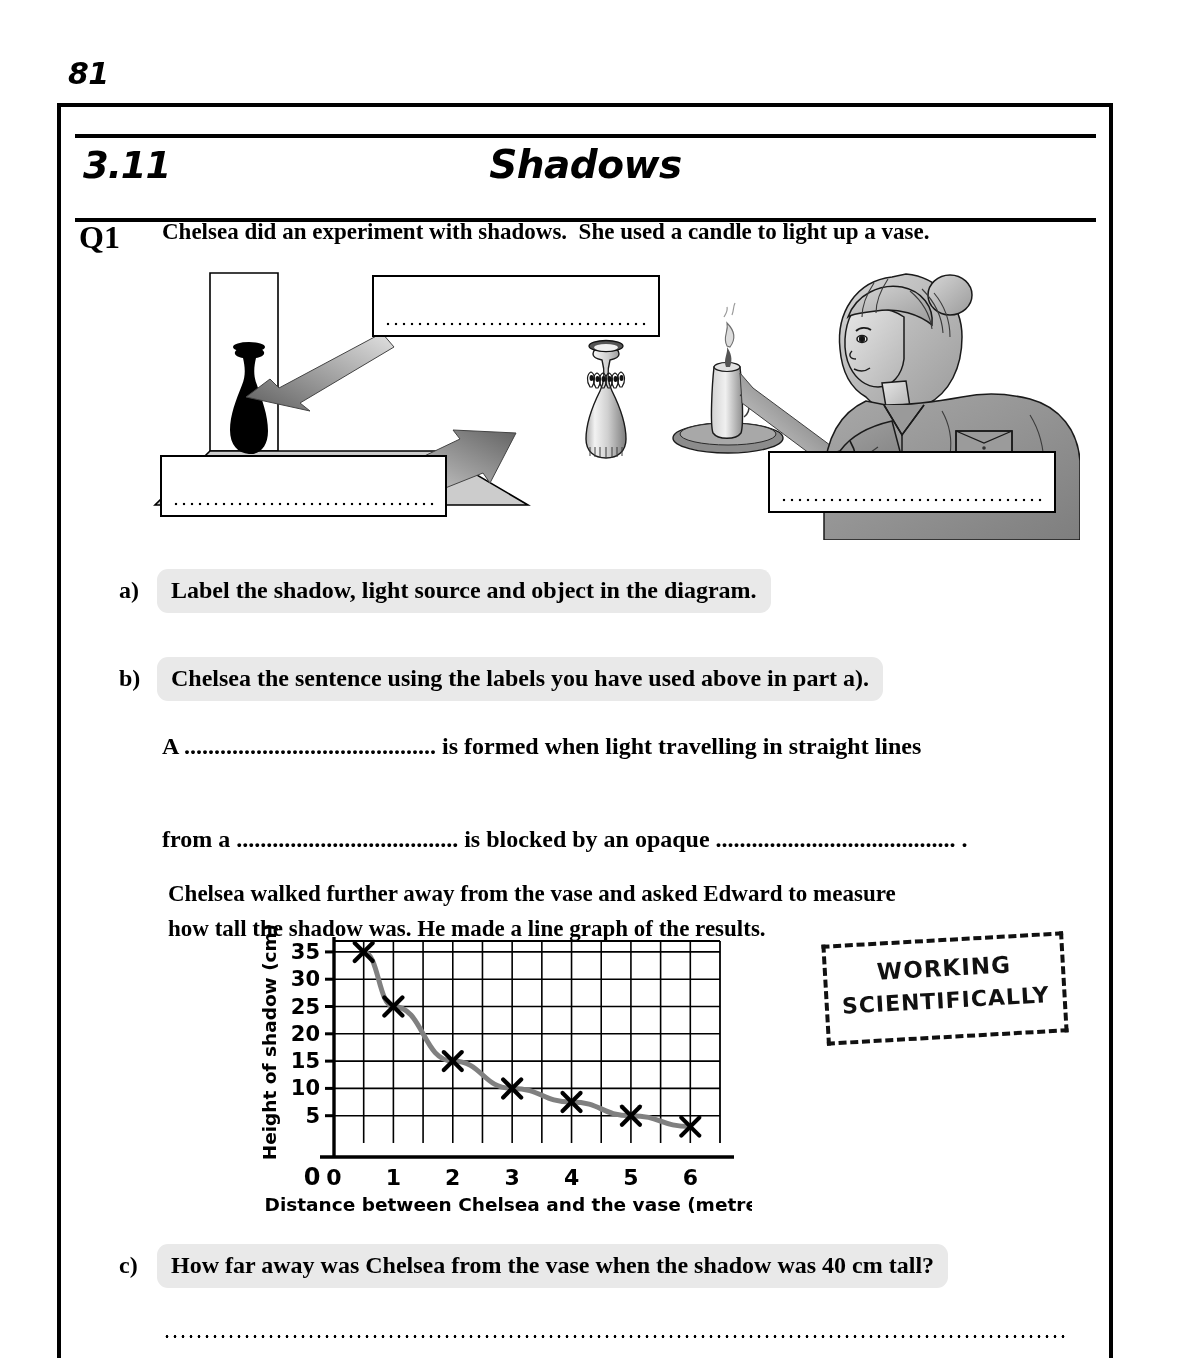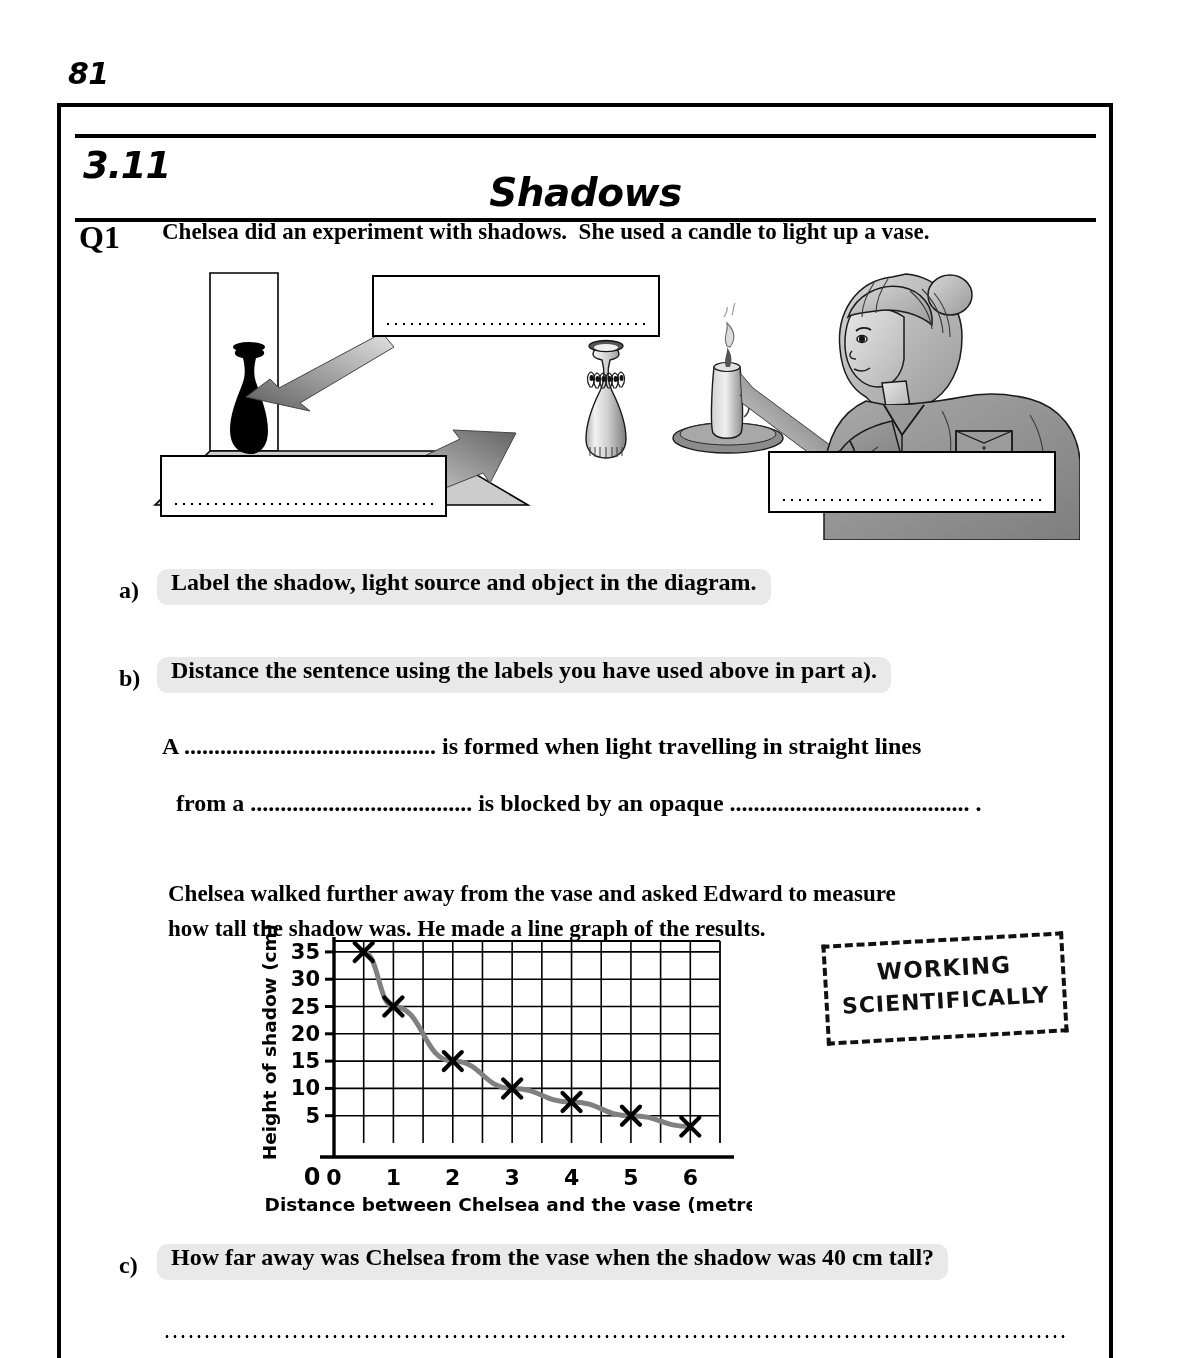--- a/index.html
+++ b/index.html
@@ -76,21 +76,20 @@
     position: absolute;
     left: 0;
     right: 0;
     top: 8px;
     text-align: center;
     font-family: "DejaVu Sans", sans-serif;
     font-style: italic;
     font-weight: bold;
     font-size: 39px;
     letter-spacing: -0.5px;
-    margin-top: 28px;
   }
 
   
   #q1-label {
     position: absolute;
     left: 79px;
     top: 219px;
     font-family: "Liberation Serif", serif;
     font-weight: bold;
     font-size: 32px;
@@ -147,38 +146,38 @@
     position: absolute;
     left: 0;
     top: 0;
   }
   .prompt-chip {
     position: absolute;
     left: 38px;
     top: -8px;
     background: #e9e9e9;
     border-radius: 11px;
-    padding: 0 14px 9px 14px;
+    padding: 8px 14px 9px 14px;
     white-space: pre;
   }
   #prompt-a { left: 119px; top: 577px; }
   #prompt-b { left: 119px; top: 665px; }
   #prompt-c { left: 119px; top: 1252px; }
 
   
   .sentence-line {
     position: absolute;
     left: 162px;
     font-family: "Liberation Serif", serif;
     font-weight: bold;
     font-size: 24px;
     white-space: pre;
   }
   #sentence-line-1 { top: 733px; }
-  #sentence-line-2 { top: 790px; margin-left: 14px; }
+  #sentence-line-2 { top: 826px; }
 
   #para-graph-intro {
     position: absolute;
     left: 168px;
     top: 876px;
     width: 900px;
     font-family: "Liberation Serif", serif;
     font-weight: bold;
     font-size: 23px;
     line-height: 35px;
@@ -462,21 +461,21 @@
   </div>
 </div>
 
 <div class="prompt-row" id="prompt-a">
   <span class="prompt-letter">a)</span>
   <span class="prompt-chip">Label the shadow, light source and object in the diagram.</span>
 </div>
 
 <div class="prompt-row" id="prompt-b">
   <span class="prompt-letter">b)</span>
-  <span class="prompt-chip">Distance the sentence using the labels you have used above in part a).</span>
+  <span class="prompt-chip">Chelsea the sentence using the labels you have used above in part a).</span>
 </div>
 
 <div class="sentence-line" id="sentence-line-1">A .......................................... is formed when light travelling in straight lines</div>
 <div class="sentence-line" id="sentence-line-2">from a ..................................... is blocked by an opaque ........................................ .</div>
 
 <div id="para-graph-intro">Chelsea walked further away from the vase and asked Edward to measure
 how tall the shadow was.  He made a line graph of the results.</div>
 
 <div id="graph">
   <svg id="graph-svg" width="500" height="290" viewBox="0 0 500 290">

